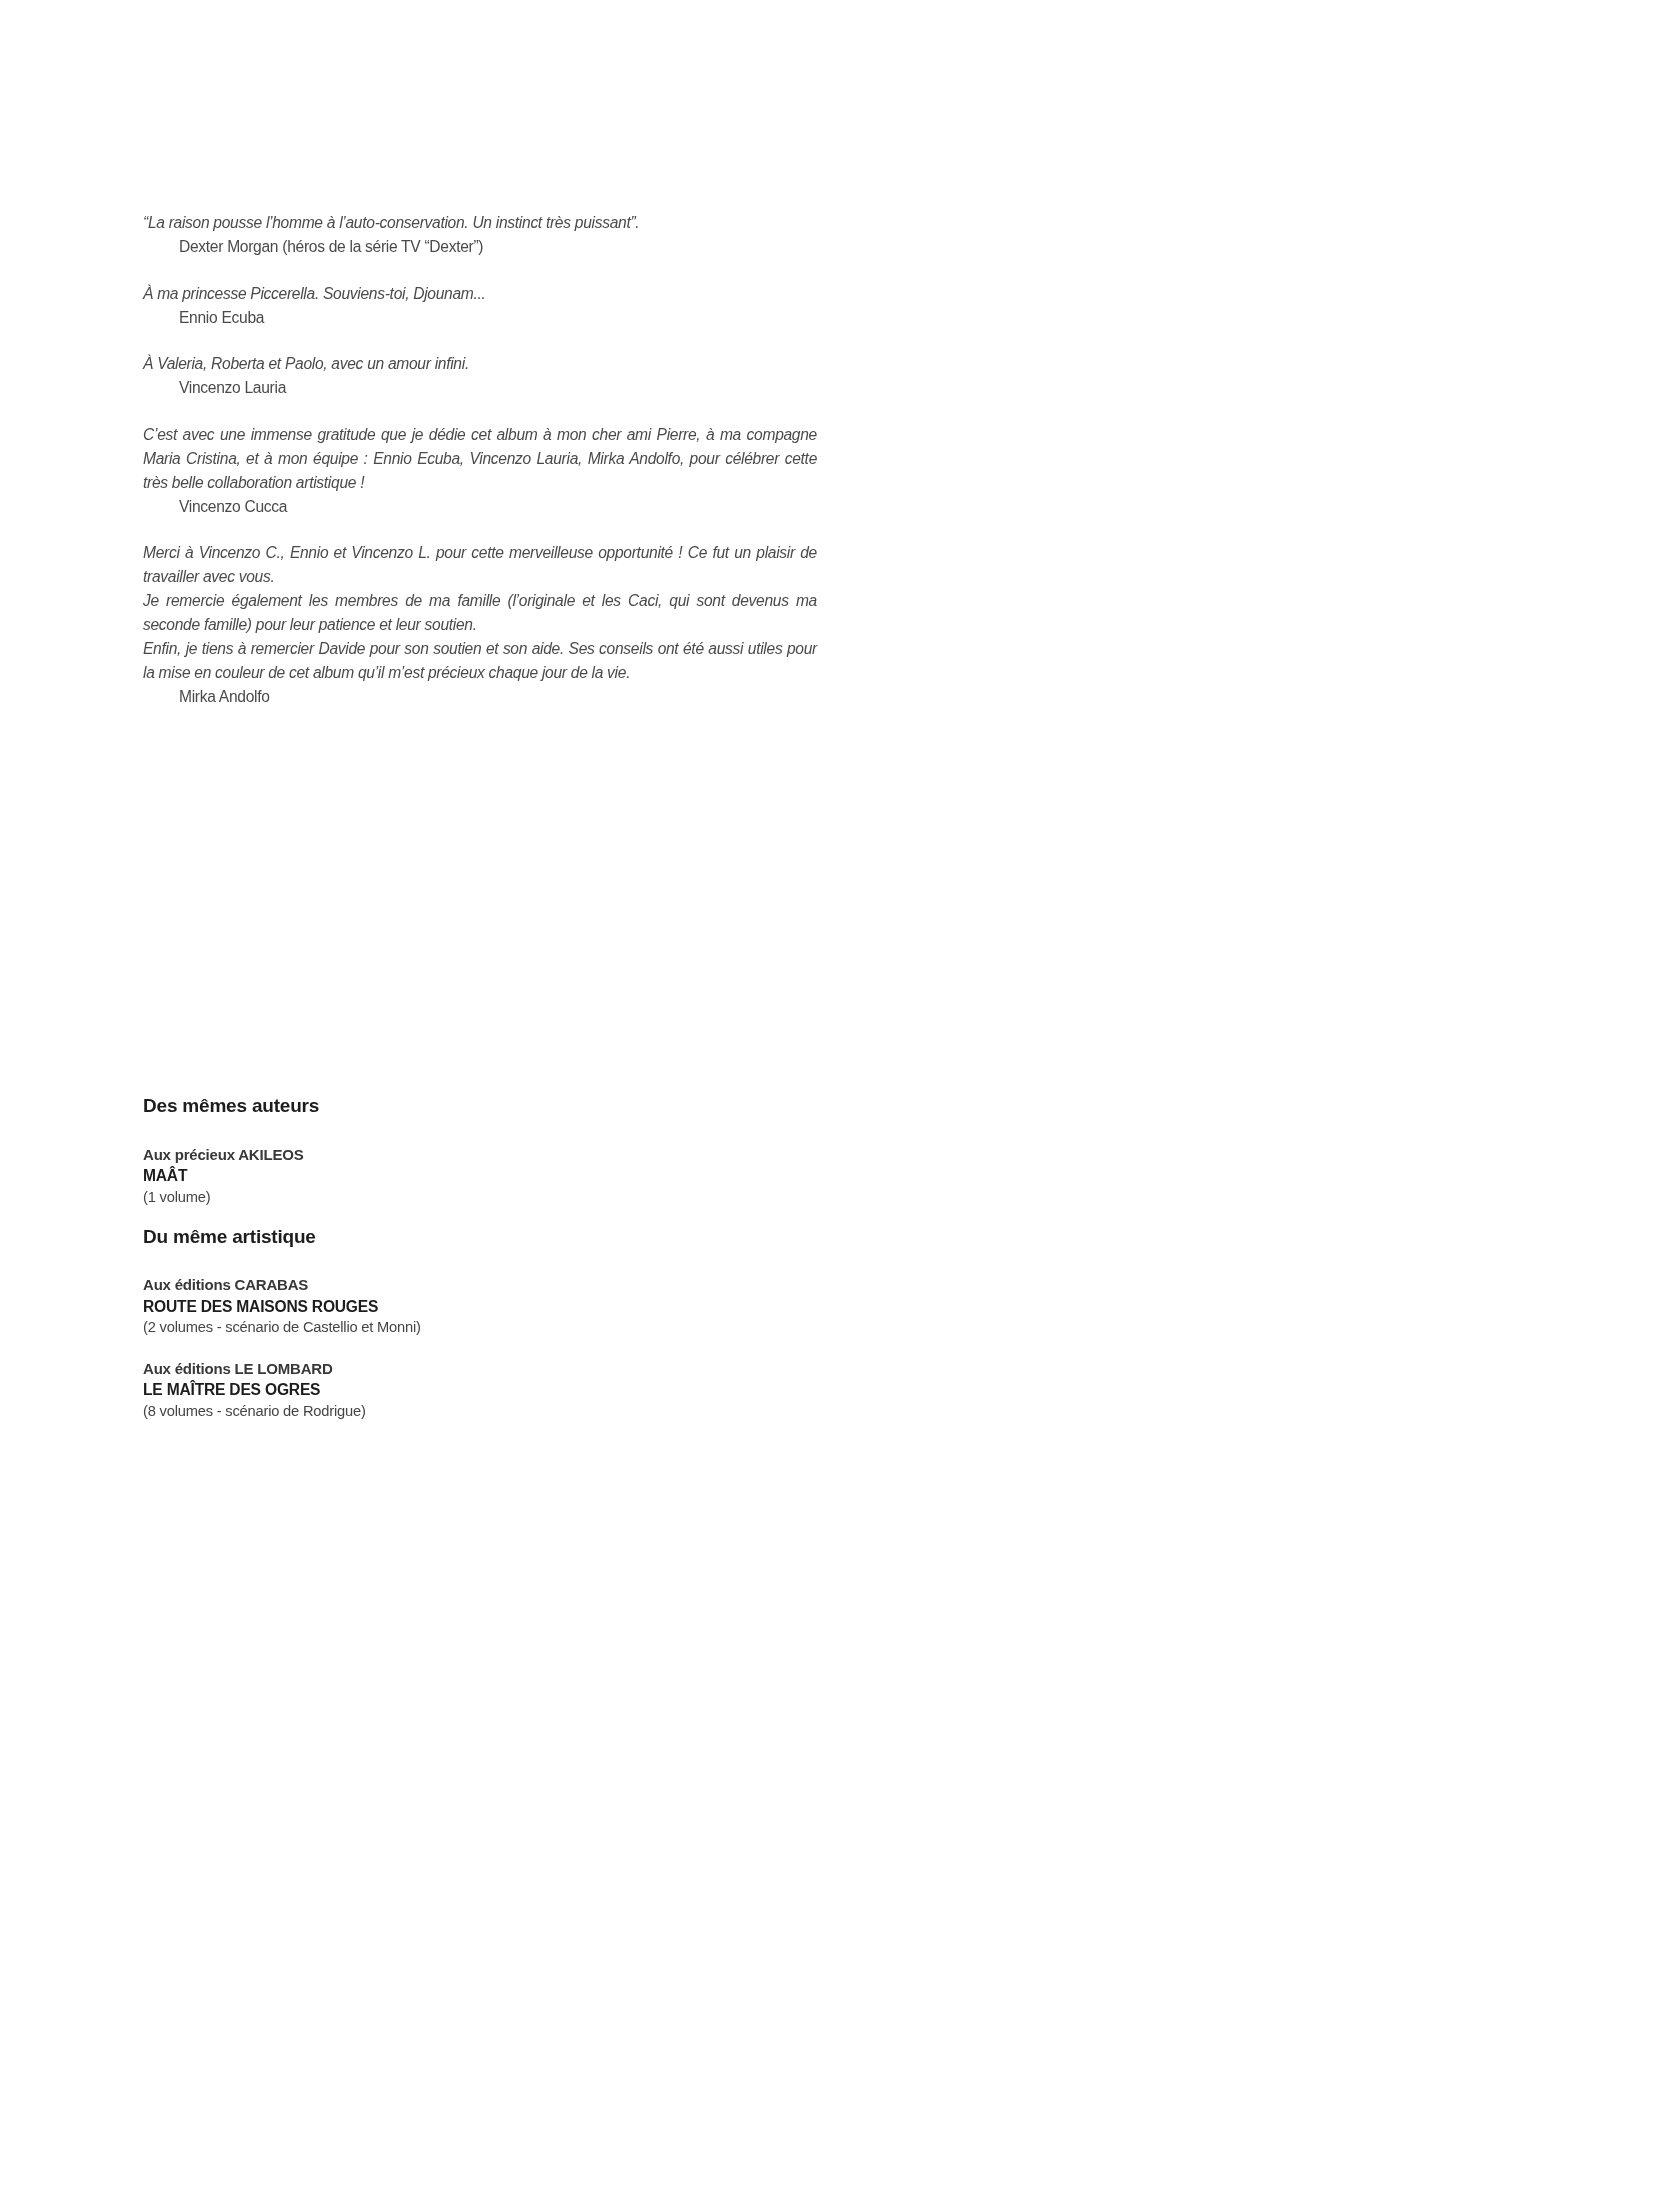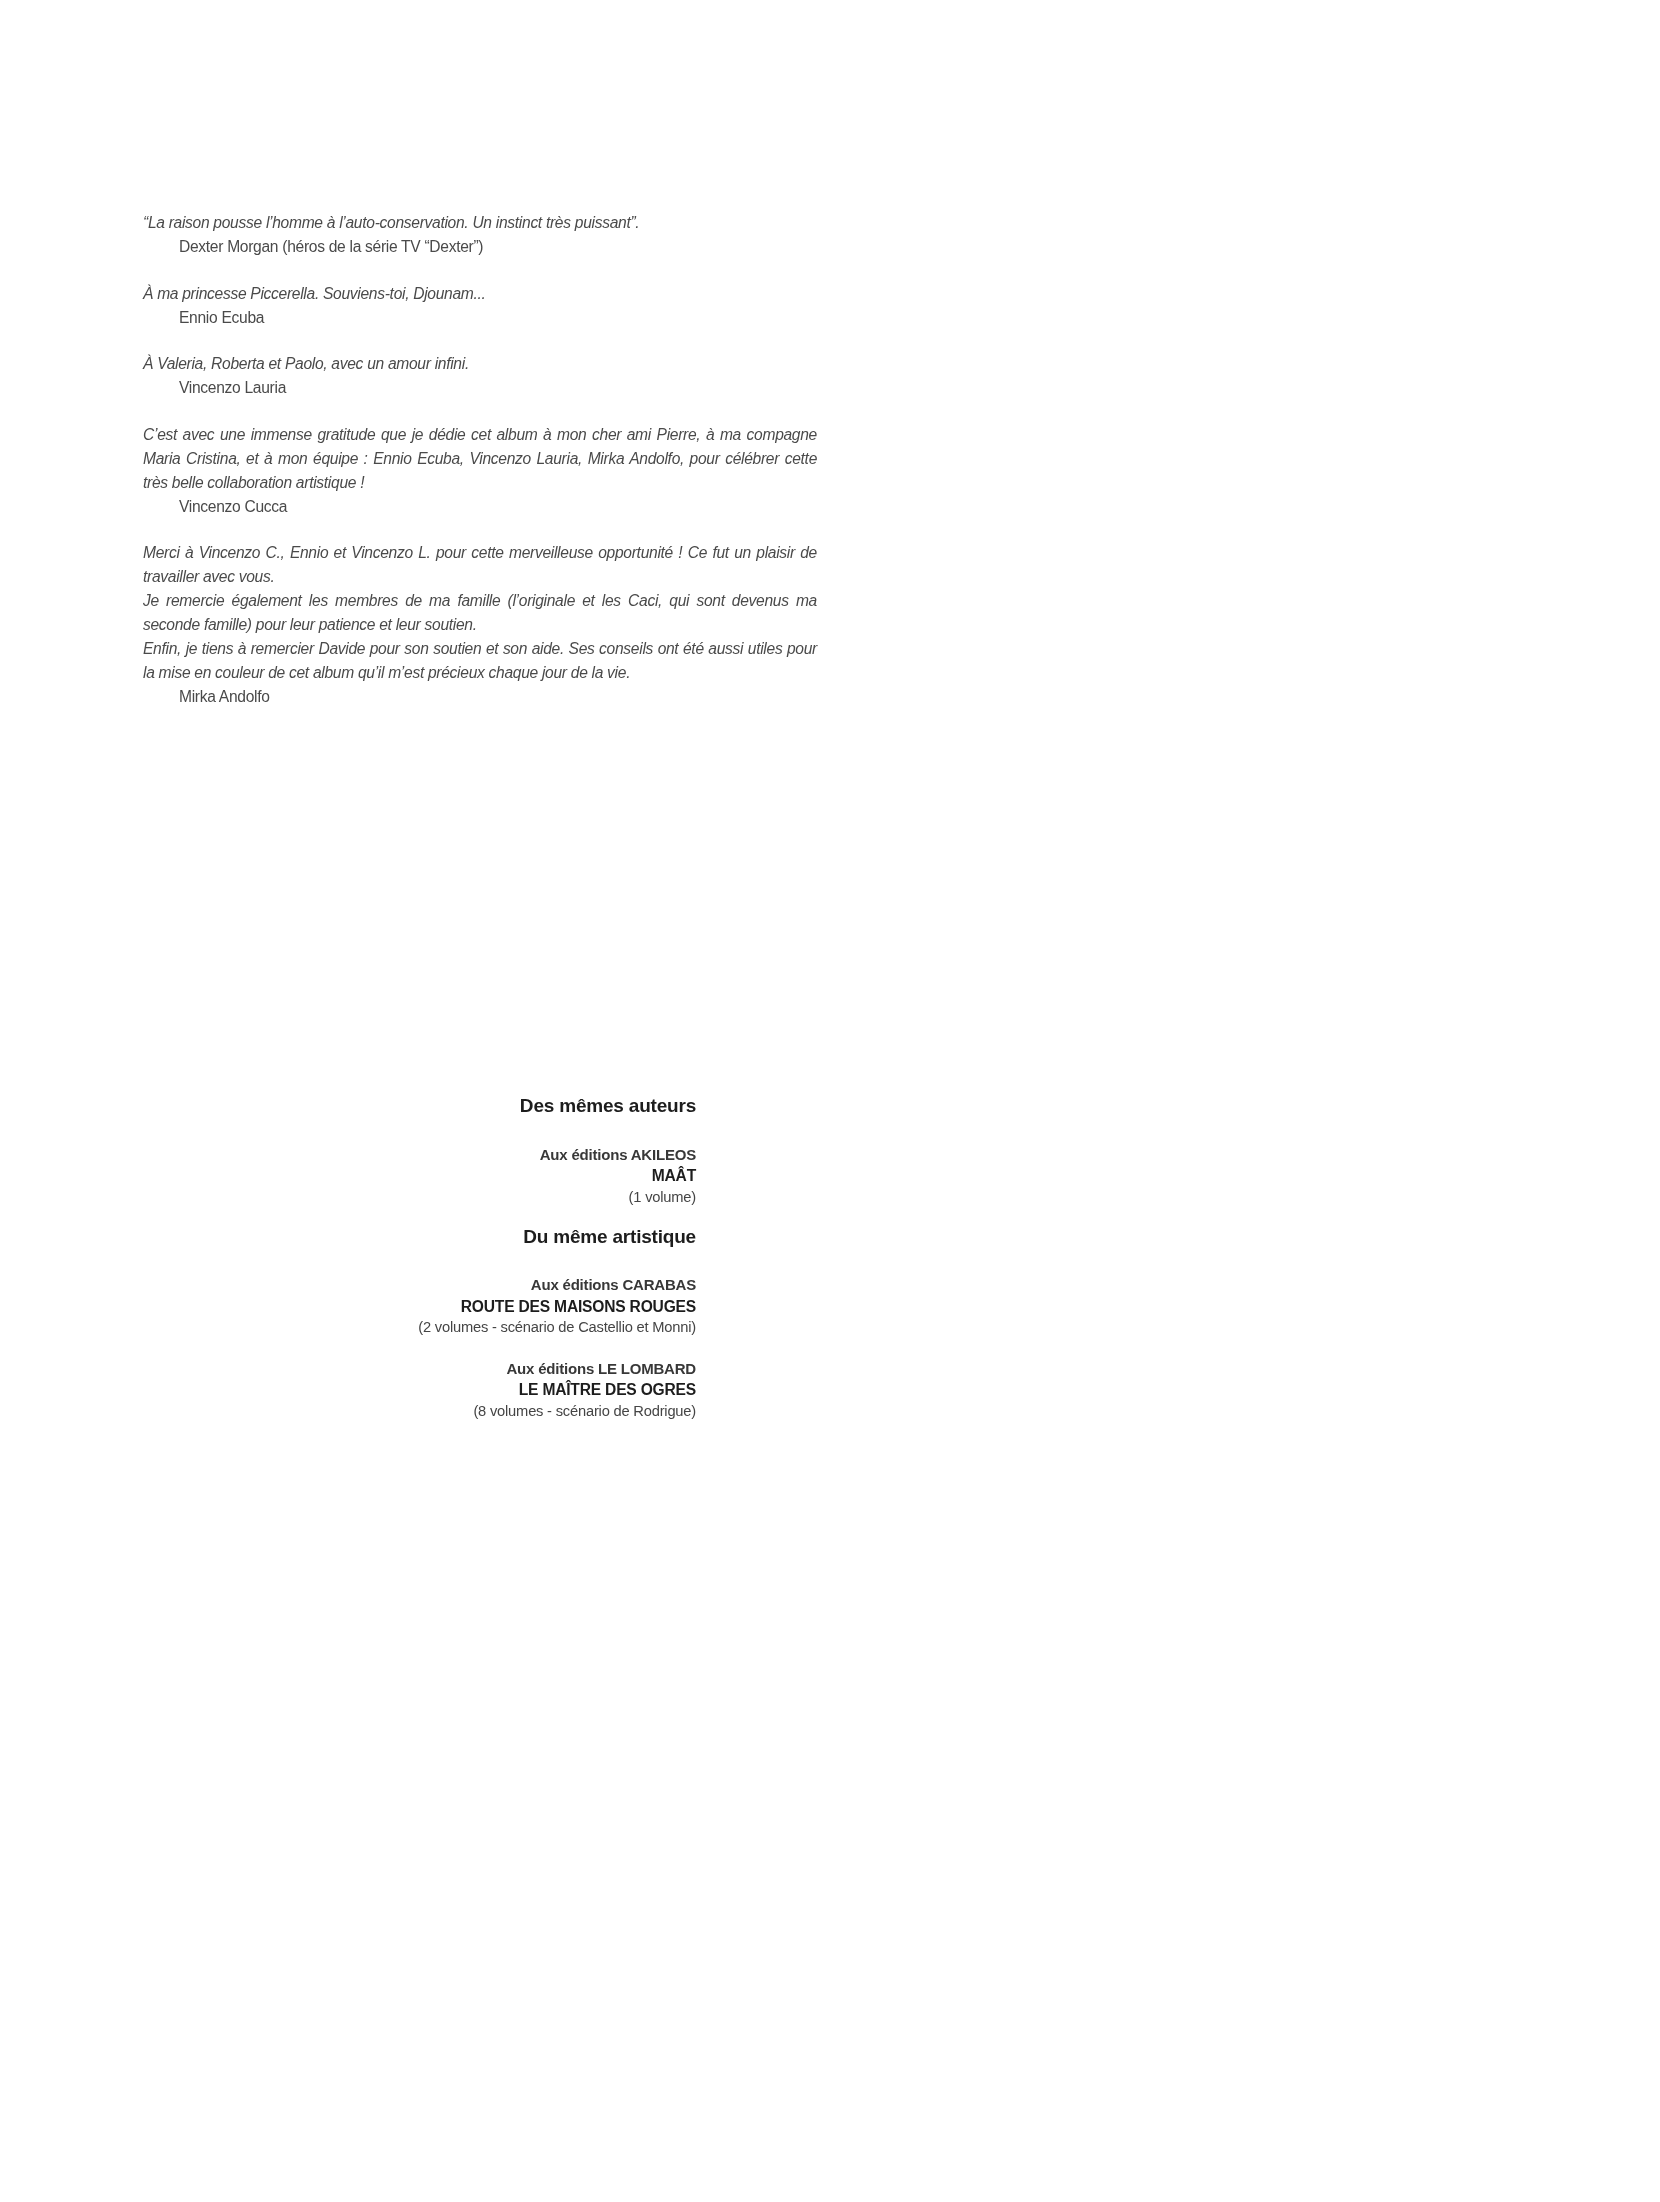--- a/index.html
+++ b/index.html
@@ -41,21 +41,20 @@
   }
 
   
   .biblio {
     position: absolute;
     left: 143px;
     top: 1095px;
     width: 553px;
     letter-spacing: -0.2px;
     color: #3c3c3c;
-    text-align: right;
   }
   .biblio-heading {
     margin: 0;
     font-size: 19px;
     line-height: 22.5px;
     font-weight: 700;
     color: #1d1d1d;
   }
   .biblio-heading.artist { margin-top: 17.3px; }
   .entry {
@@ -102,21 +101,21 @@
       <p class="ded-author">Mirka Andolfo</p>
     </article>
 
   </section>
 
   <section class="biblio">
 
     <h2 class="biblio-heading">Des mêmes auteurs</h2>
 
     <div class="entry">
-      <div class="publisher">Aux éditions AKILEOS</div>
+      <div class="publisher">Aux précieux AKILEOS</div>
       <div class="title">MAÂT</div>
       <div class="note">(1 volume)</div>
     </div>
 
     <h2 class="biblio-heading artist">Du même artistique</h2>
 
     <div class="entry">
       <div class="publisher">Aux éditions CARABAS</div>
       <div class="title">ROUTE DES MAISONS ROUGES</div>
       <div class="note">(2 volumes - scénario de Castellio et Monni)</div>

